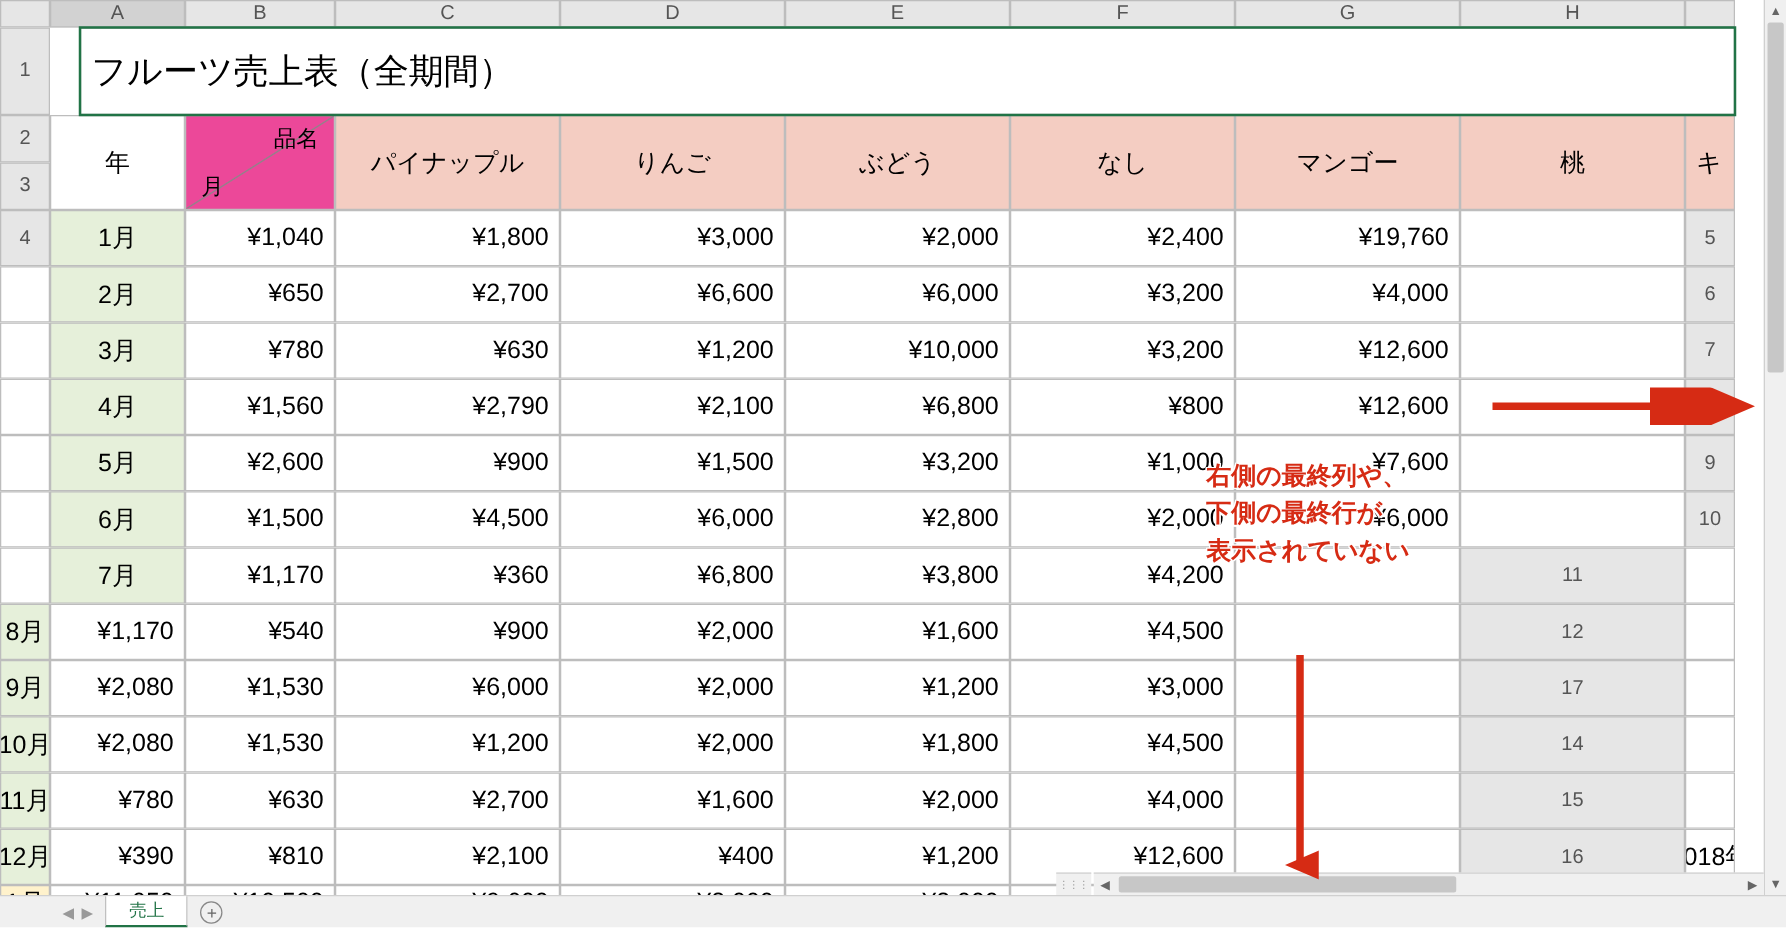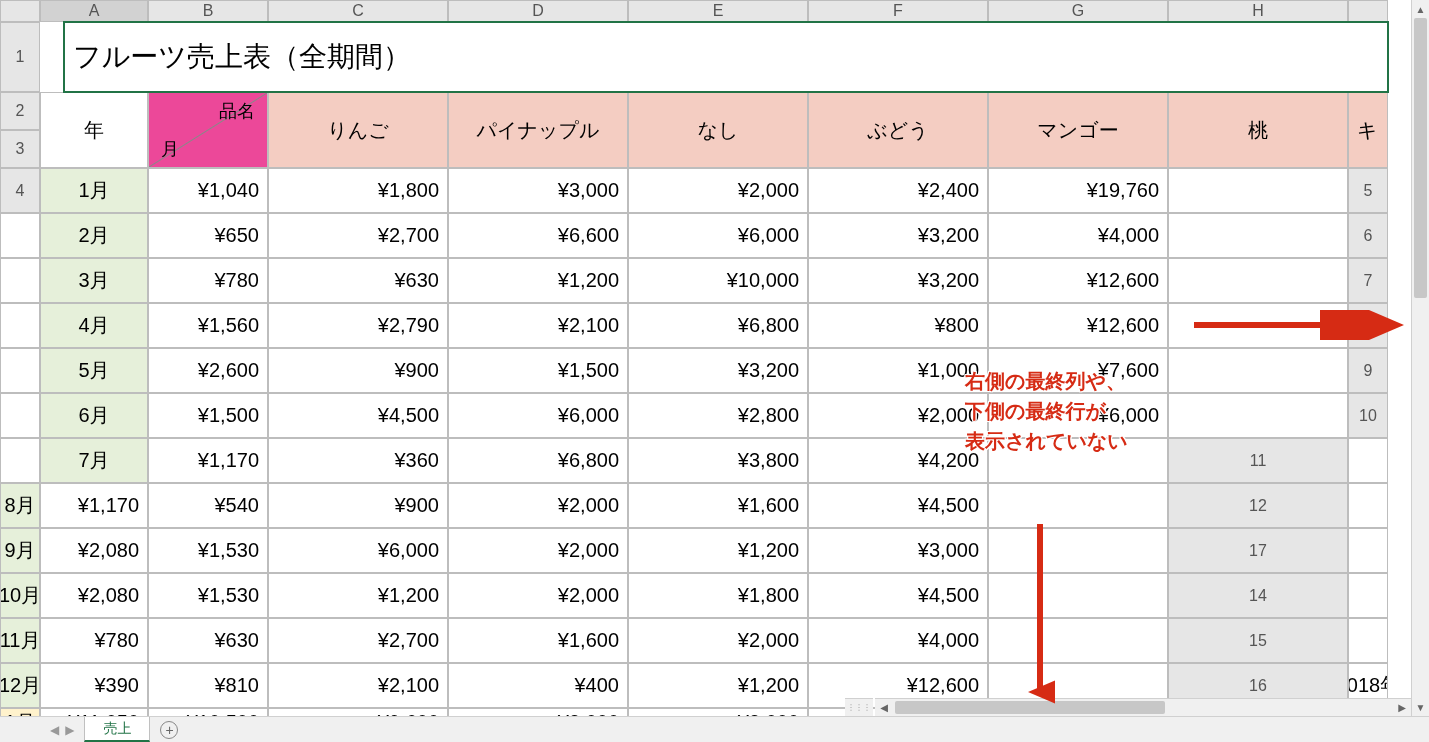--- a/index.html
+++ b/index.html
@@ -228,24 +228,24 @@
 
   <div class="rowhead">1</div>
   <div class="cell title-cell selected-cell" style="grid-column: 2 / span 9;">フルーツ売上表（全期間）</div>
 
   <div class="rowhead">2</div>
   <div class="cell hdr-year" style="grid-row: span 2;">年</div>
   <div class="diag-cell" style="grid-row: span 2;">
     <span class="diag-top">品名</span>
     <span class="diag-bot">月</span>
   </div>
+  <div class="cell hdr-pink" style="grid-row: span 2;">パイナップル</div>
   <div class="cell hdr-pink" style="grid-row: span 2;">りんご</div>
-  <div class="cell hdr-pink" style="grid-row: span 2;">パイナップル</div>
+  <div class="cell hdr-pink" style="grid-row: span 2;">ぶどう</div>
   <div class="cell hdr-pink" style="grid-row: span 2;">なし</div>
-  <div class="cell hdr-pink" style="grid-row: span 2;">ぶどう</div>
   <div class="cell hdr-pink" style="grid-row: span 2;">マンゴー</div>
   <div class="cell hdr-pink" style="grid-row: span 2;">桃</div>
   <div class="cell hdr-pink" style="grid-row: span 2; justify-content:flex-start;">キ</div>
   <div class="rowhead">3</div>
 
 <div class="rowhead">4</div>
     <div class="cell month-cell">1月</div>
     <div class="cell num-cell">¥1,040</div>
     <div class="cell num-cell">¥1,800</div>
     <div class="cell num-cell">¥3,000</div>

